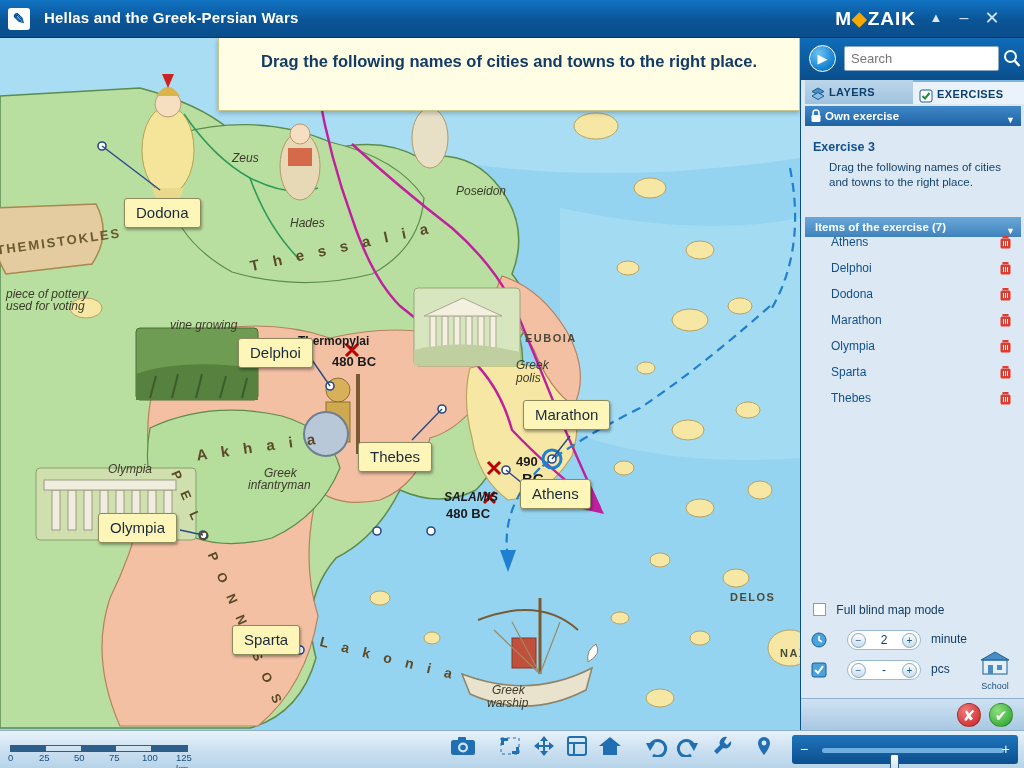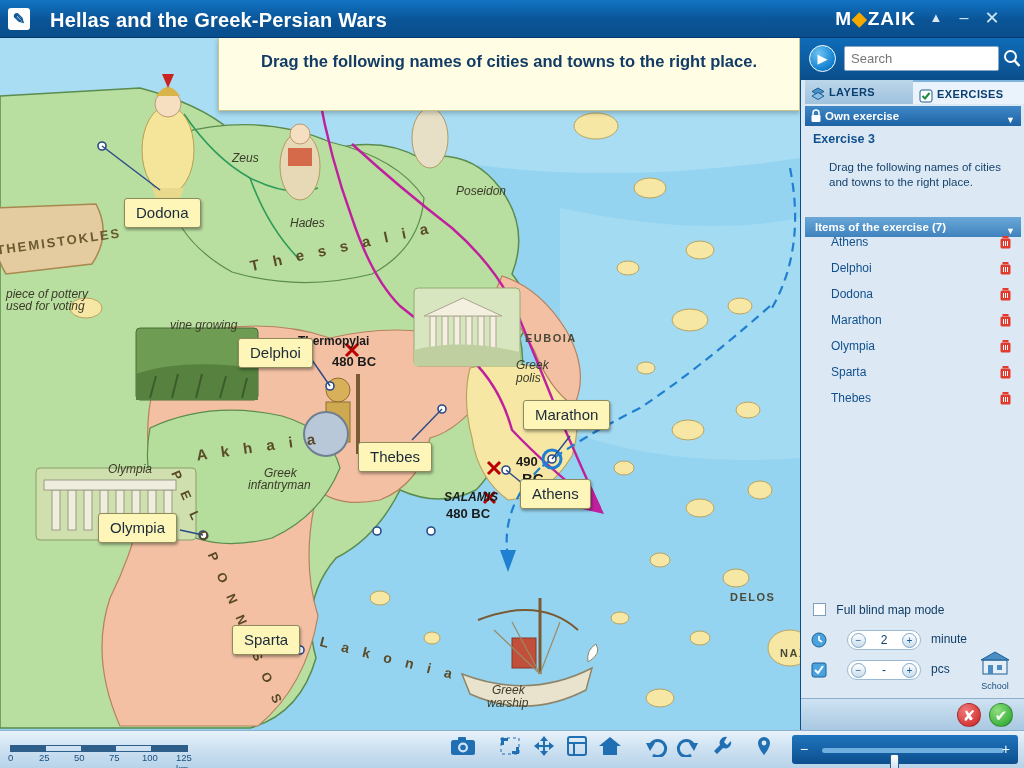--- a/index.html
+++ b/index.html
@@ -22,22 +22,22 @@
     background: linear-gradient(to bottom, #1274c4 0%, #0a5496 55%, #0a4e8c 100%);
     border-bottom: 1px solid #04386b;
   }
   #app-icon {
     position: absolute; left: 8px; top: 8px; width: 22px; height: 22px;
     background: #ffffff; border-radius: 3px;
     color: #0a5496; font-size: 15px; line-height: 22px; text-align: center;
     font-weight: bold;
   }
   #app-title {
-    position: absolute; left: 50px; top: 9px;
-    color: #ffffff; font-size: 20px; font-weight: bold;
+    position: absolute; left: 44px; top: 9px;
+    color: #ffffff; font-size: 15px; font-weight: bold;
     letter-spacing: 0.2px;
   }
   #brand {
     position: absolute; right: 108px; top: 7px;
     color: #ffffff; font-size: 19px; font-weight: bold; letter-spacing: 1px;
   }
   #brand .diamond { color: #f5a800; }
   .winbtn {
     position: absolute; top: 9px; width: 20px; height: 20px;
     color: #cfe4f6; font-size: 16px; text-align: center; line-height: 18px;
@@ -139,21 +139,21 @@
     position: absolute; left: 4px; width: 216px; height: 20px;
     background: linear-gradient(to bottom,#3f88c8,#1e63a4);
     color: #ffffff; font-size: 11.5px; font-weight: bold;
     line-height: 20px; padding-left: 22px;
     cursor: pointer;
   }
   .sectionhdr .caret { position: absolute; right: 6px; top: 4px; font-size: 9px; }
   .sectionhdr .lockicon { position: absolute; left: 5px; top: 3px; }
 
   #ex-title {
-    position: absolute; left: 12px; top: 52px;
+    position: absolute; left: 12px; top: 60px;
     color: #11508e; font-weight: bold; font-size: 12.5px;
   }
   #ex-desc {
     position: absolute; left: 28px; top: 80px; width: 186px;
     color: #15426e; font-size: 11.5px; line-height: 15px;
   }
 
   #items-list { position: absolute; left: 0; top: 150px; width: 224px; }
   .item-row {
     position: relative; height: 26px; width: 224px;

